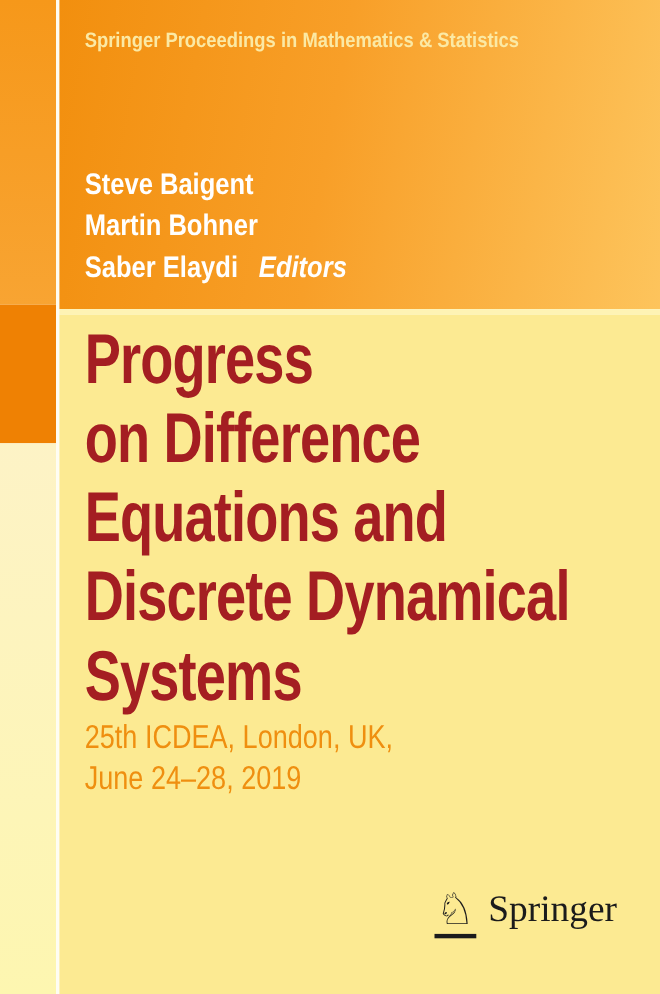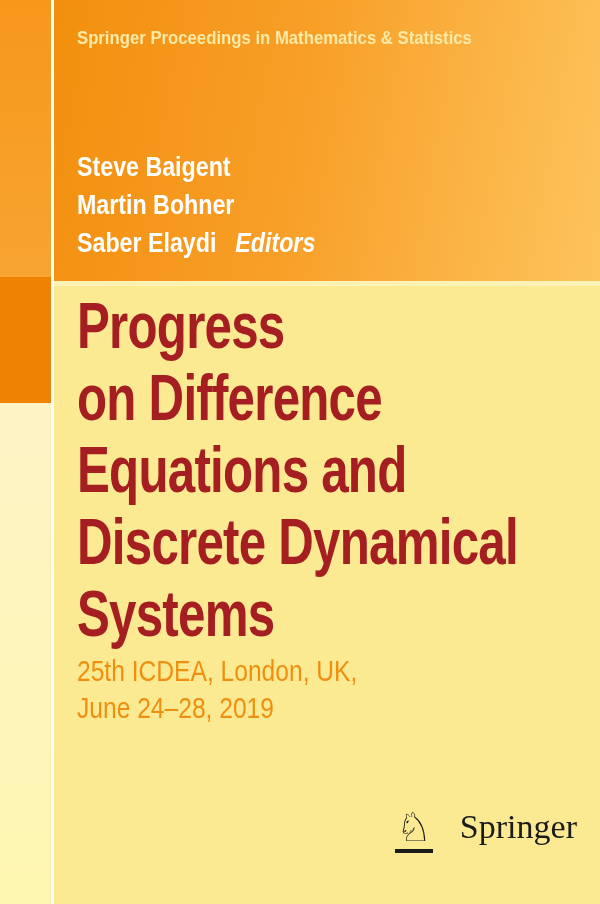--- a/index.html
+++ b/index.html
@@ -75,21 +75,21 @@
   }
   .knight {
     font-family:"DejaVu Sans", sans-serif;
     font-size:40px; line-height:42px; color:#1b1b1b;
     border-bottom:4px solid #1b1b1b;
     padding:0 1px 1px 1px;
   }
   .wordmark {
     font-family:"Liberation Serif", serif;
     font-size:34px; line-height:40px; color:#1b1b1b;
-    margin-left:27px; padding-bottom:6px;
+    margin-left:11px; padding-bottom:6px;
   }
 </style>
 </head>
 <body>
 
 <div class="cover">
 
   <div class="strip-top"></div>
   <div class="strip-accent"></div>
   <div class="strip-bottom"></div>

